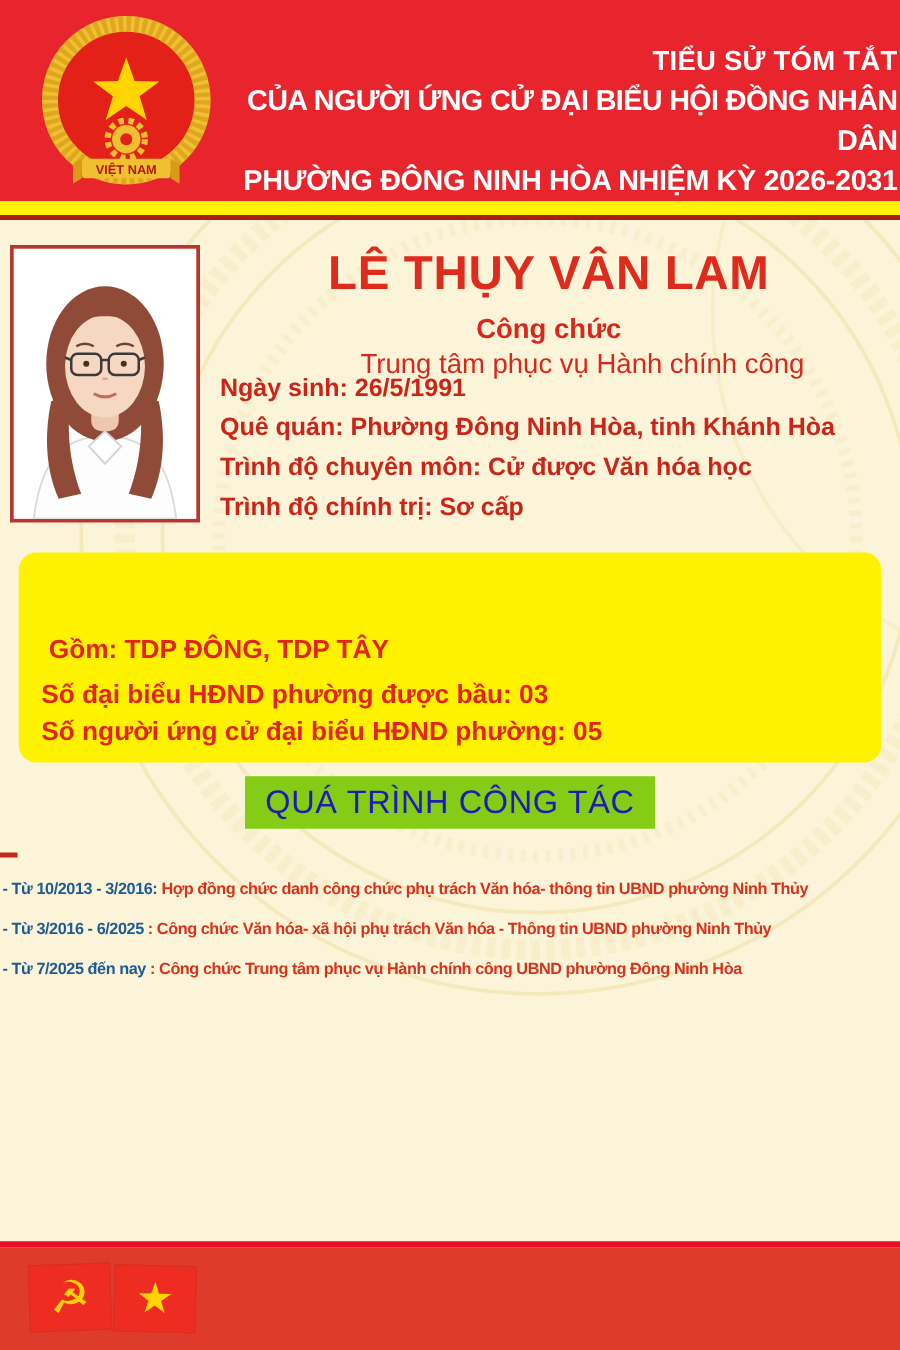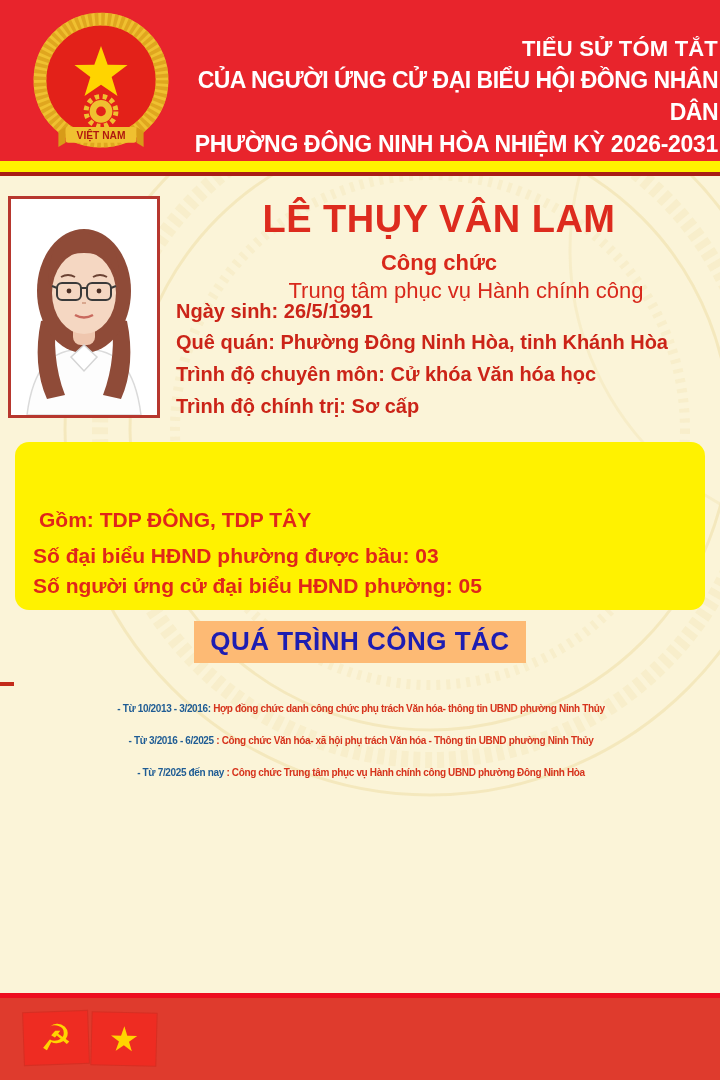--- a/index.html
+++ b/index.html
@@ -36,26 +36,26 @@
 
   
   .unit-box { position:absolute; left:15px; top:442px; width:690px; height:168px; background:#FFF200; border-radius:14px; }
   .unit-title { position:absolute; left:0; top:16px; width:100%; text-align:center; color:#E01F12; font-size:29px; font-weight:bold; letter-spacing:0.5px; }
   .unit-scope { position:absolute; left:24px; top:66px; color:#E0261A; font-size:21px; font-weight:bold; }
   .unit-l1 { position:absolute; left:18px; top:102px; color:#E0261A; font-size:21px; font-weight:bold; }
   .unit-l2 { position:absolute; left:18px; top:132px; color:#E0261A; font-size:21px; font-weight:bold; }
 
   
   .section-wrap { position:absolute; left:0; top:621px; width:720px; text-align:center; }
-  .section-heading { display:inline-block; background:#fdba74; color:#1D1DB2; font-size:26px; font-weight:bold; padding:5px 16px 6px; letter-spacing:0.5px; }
+  .section-heading { display:inline-block; background:#84cc16; color:#1D1DB2; font-size:26px; font-weight:normal; padding:5px 16px 6px; letter-spacing:0.5px; }
 
   .left-dash { position:absolute; left:0; top:682px; width:14px; height:4px; background:#C32A1A; }
 
   
-  .hist { position:absolute; left:2px; width:718px; font-size:10px; font-weight:bold; letter-spacing:-0.35px; white-space:nowrap;text-align:center; }
+  .hist { position:absolute; left:2px; width:718px; font-size:13px; font-weight:bold; letter-spacing:-0.35px; white-space:nowrap; }
   .h0 { top:703px; } .h1 { top:735px; } .h2 { top:767px; }
   .hist .period { color:#1F5C94; }
   .hist .desc { color:#D6331C; }
 
   
   .footer-line { position:absolute; left:0; top:993px; width:720px; height:5px; background:#ED0E1F; }
   .footer { position:absolute; left:0; top:998px; width:720px; height:82px; background:#DF3B2D; }
   .flag { position:absolute; width:64px; height:52px; background:#EE2C22; box-shadow:0 0 0 1px rgba(200,30,20,.4); display:flex; align-items:center; justify-content:center; color:#FFD400; }
   .flag1 { left:24px; top:14px; transform:rotate(-2deg); font-size:36px; }
   .flag2 { left:92px; top:15px; transform:rotate(1.5deg); font-size:34px; }
@@ -121,21 +121,21 @@
     <path d="M64,116 Q73,121 82,116" stroke="#C96A5E" stroke-width="2.5" fill="none"></path>
     <path d="M73,146 L60,158 L73,172 L86,158 Z" fill="#FFFFFF" stroke="#D5D5D5" stroke-width="1.5"></path>
   </svg>
 </div>
 
 <div class="cand-name">LÊ THỤY VÂN LAM</div>
 <div class="cand-pos">Công chức</div>
 <div class="cand-org">Trung tâm phục vụ Hành chính công</div>
 <div class="detail d0">Ngày sinh: 26/5/1991</div>
 <div class="detail d1">Quê quán: Phường Đông Ninh Hòa, tinh Khánh Hòa</div>
-<div class="detail d2">Trình độ chuyên môn: Cử khóa Văn hóa học</div>
+<div class="detail d2">Trình độ chuyên môn: Cử được Văn hóa học</div>
 <div class="detail d3">Trình độ chính trị: Sơ cấp</div>
 
 <div class="unit-box">
   <div class="unit-scope">Gồm: TDP ĐÔNG, TDP TÂY</div>
   <div class="unit-l1">Số đại biểu HĐND phường được bầu: 03</div>
   <div class="unit-l2">Số người ứng cử đại biểu HĐND phường: 05</div>
 </div>
 
 <div class="section-wrap">
   <span class="section-heading">QUÁ TRÌNH CÔNG TÁC</span>

